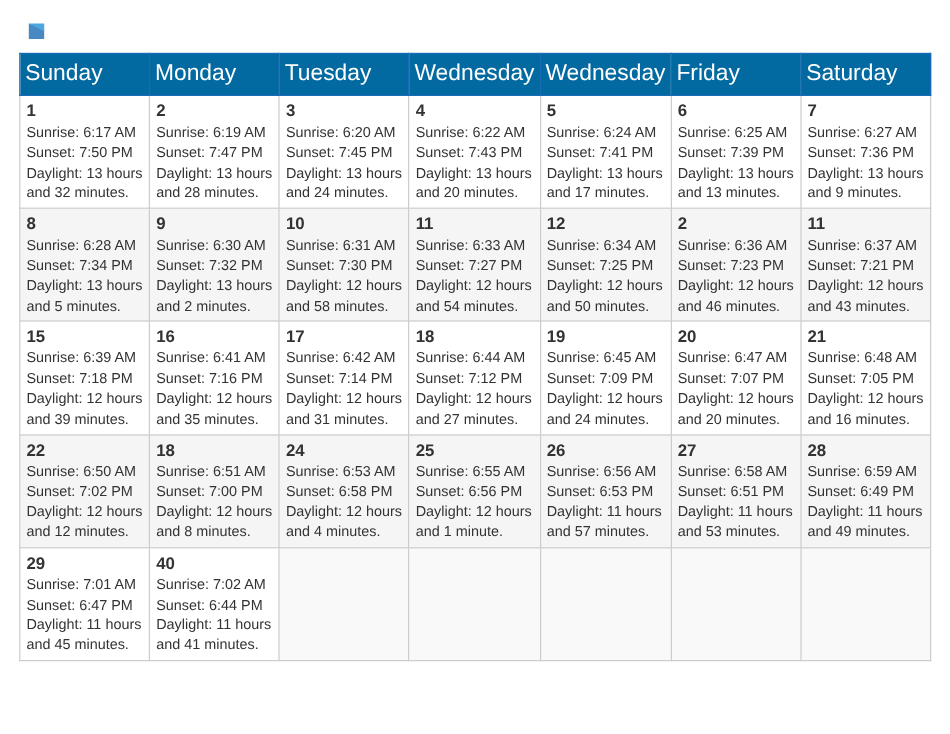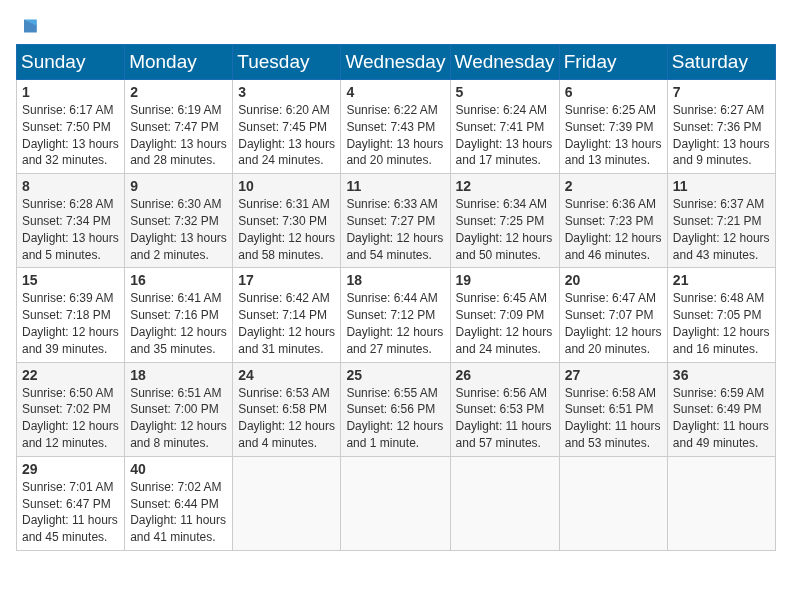--- a/index.html
+++ b/index.html
@@ -319,21 +319,21 @@
       </td>
         <td>
         <span class="day-num">27</span>
         <div class="day-info">
           Sunrise: 6:58 AM<br>
           Sunset: 6:51 PM<br>
           Daylight: 11 hours and 53 minutes.
         </div>
       </td>
         <td>
-        <span class="day-num">36</span>
+        <span class="day-num">28</span>
         <div class="day-info">
           Sunrise: 6:59 AM<br>
           Sunset: 6:49 PM<br>
           Daylight: 11 hours and 49 minutes.
         </div>
       </td>
       </tr>
       <tr>
         <td>
         <span class="day-num">29</span>

